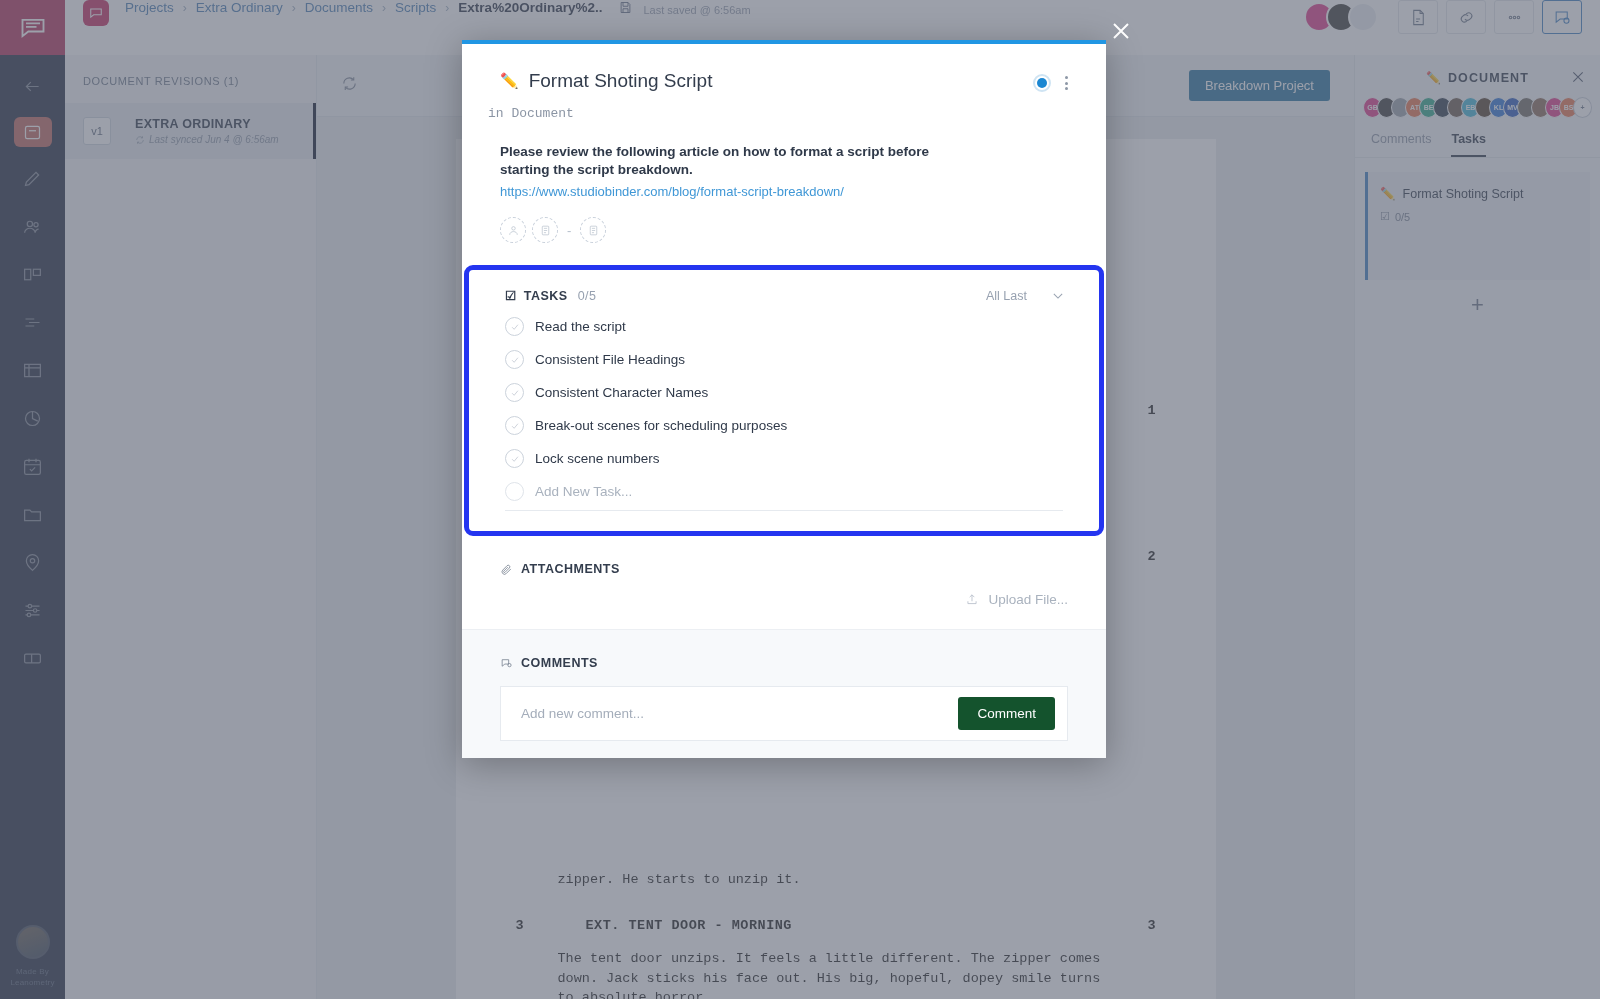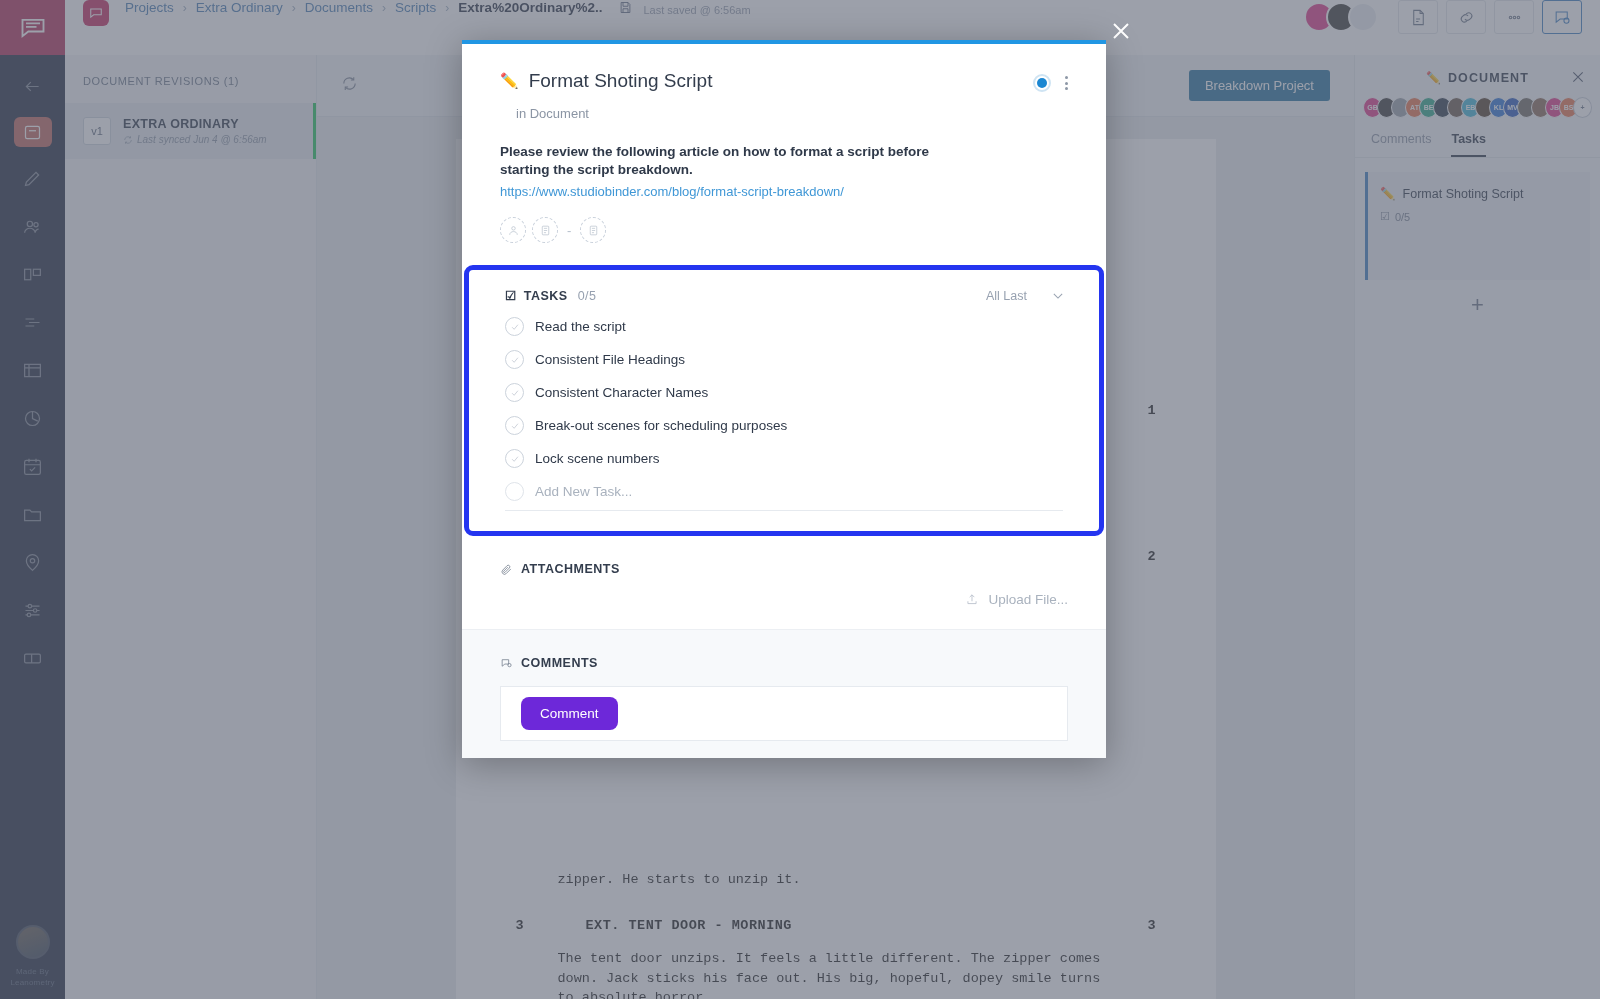--- a/index.html
+++ b/index.html
@@ -70,21 +70,21 @@
   .tb-btn.sel svg { stroke: #3d7fc1; }
 
   
   .revpanel {
     position: absolute; left: 65px; top: 55px; width: 252px; bottom: 0;
     background: #f3f5f7; border-right: 1px solid #e3e7ec;
   }
   .rev-title { font-size: 11px; font-weight: normal; color: #6f7a8c; letter-spacing: .6px; padding: 20px 0 0 18px; }
   .rev-item {
     margin-top: 16px; padding: 14px 14px 14px 18px; background: #e7ebf0;
-    display: flex; align-items: center; gap: 12px; border-right: 3px solid #22c55e;
+    display: flex; align-items: center; gap: 24px; border-right: 3px solid #0f172a;
   }
   .rev-chip {
     width: 28px; height: 28px; border: 1px solid #cdd4dd; border-radius: 3px; background: #fff;
     display: flex; align-items: center; justify-content: center; font-size: 11px; color: #5f6b7d;
   }
   .rev-name { font-size: 12.5px; font-weight: bold; color: #2f3949; letter-spacing: .3px; }
   .rev-sync { font-size: 10px; font-style: italic; color: #8d97a6; margin-top: 3px; display: flex; align-items: center; gap: 4px; }
   .rev-sync svg { width: 10px; height: 10px; stroke: #8d97a6; fill: none; stroke-width: 1.6; }
 
   
@@ -147,21 +147,21 @@
   .m-title { font-size: 19px; color: #333d4d; display: flex; align-items: center; gap: 10px; }
   .m-title .pencil { font-size: 15px; }
   .m-head-right { margin-left: auto; display: flex; align-items: center; gap: 14px; padding-top: 4px; }
   .status-dot {
     width: 18px; height: 18px; border-radius: 50%; border: 2px solid #cfe4f3;
     display: flex; align-items: center; justify-content: center;
   }
   .status-dot i { width: 10px; height: 10px; border-radius: 50%; background: #1b87d2; display: block; }
   .kebab { display: flex; flex-direction: column; gap: 2.5px; }
   .kebab i { width: 3px; height: 3px; border-radius: 50%; background: #8d97a6; }
-  .m-sub { padding: 14px 54px 0; font-size: 13px; color: #8b95a4; }
+  .m-sub { padding: 14px 26px 0; font-size: 13px; color: #8b95a4; font-family: Liberation Mono, monospace; }
   .m-desc { padding: 22px 38px 0; font-size: 13.5px; color: #2f3949; font-weight: bold; line-height: 1.35; max-width: 545px; }
   .m-link { padding: 5px 38px 0; font-size: 13px; color: #3f97d6; }
   .m-meta { padding: 18px 38px 0; display: flex; align-items: center; gap: 6px; }
   .dashcirc {
     width: 26px; height: 26px; border-radius: 50%; border: 1px dashed #c7cfda;
     display: flex; align-items: center; justify-content: center;
   }
   .dashcirc svg { width: 13px; height: 13px; stroke: #b6c0cc; fill: none; stroke-width: 1.3; }
   .m-meta .dash { color: #b6c0cc; font-size: 13px; margin: 0 3px; }
 
@@ -188,21 +188,21 @@
   .sec-lbl { font-size: 12.5px; font-weight: bold; color: #333d4d; letter-spacing: .5px; display: flex; align-items: center; gap: 8px; }
   .sec-lbl svg { width: 13px; height: 13px; stroke: #6f7a8a; fill: none; stroke-width: 1.4; }
   .upload { margin-top: 16px; display: flex; align-items: center; gap: 9px; font-size: 13.5px; color: #a9b2be; justify-content: flex-end; }
   .upload svg { width: 14px; height: 15px; stroke: #b4bcc8; fill: none; stroke-width: 1.4; }
   .comments { background: #f7f9fb; padding: 26px 38px 34px; }
   .cbox {
     margin-top: 16px; background: #fff; border: 1px solid #e6eaef; display: flex; align-items: center;
     padding: 10px 12px 10px 20px;
   }
   .cbox .ph { flex: 1; font-size: 13.5px; color: #a4adba; }
-  .btn-comment { background: #6d28d9; color: #fff; border: none; font-size: 13.5px; padding: 9px 19px; border-radius: 8px; }
+  .btn-comment { background: #14532d; color: #fff; border: none; font-size: 13.5px; padding: 9px 19px; border-radius: 3px; }
 </style>
 </head>
 <body>
 
 <div id="app">
 
   <div class="bg-layer">
 
     <div class="rail">
       <div class="rail-logo">
@@ -592,17 +592,18 @@
 
     <div class="comments">
       <div class="sec-lbl">
         <svg viewBox="0 0 24 24">
             <path d="M4 5h12v8H9l-5 4z"></path>
             <circle cx="17.5" cy="15" r="3"></circle>
           </svg>
         <span>COMMENTS</span>
       </div>
       <div class="cbox">
+        <div class="ph">Add new comment...</div>
         <button class="btn-comment">Comment</button>
       </div>
     </div>
   </div>
 </div>
 
 </body></html>

